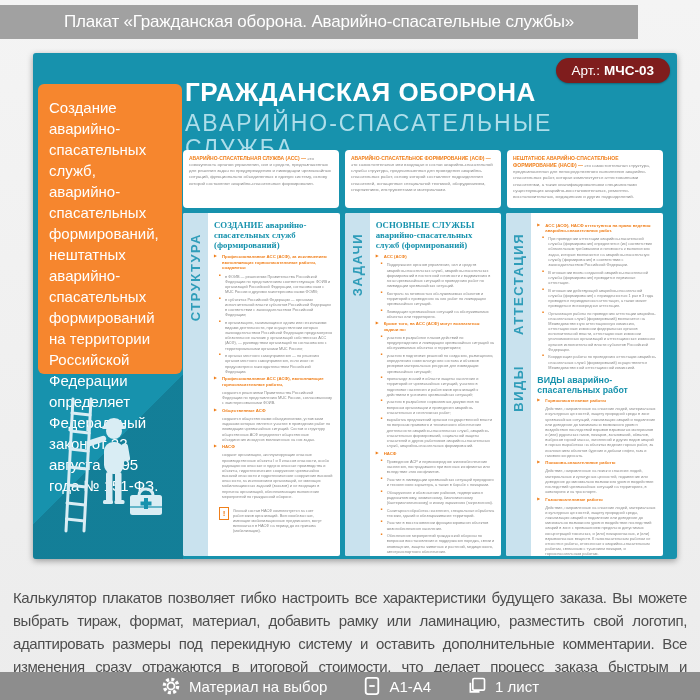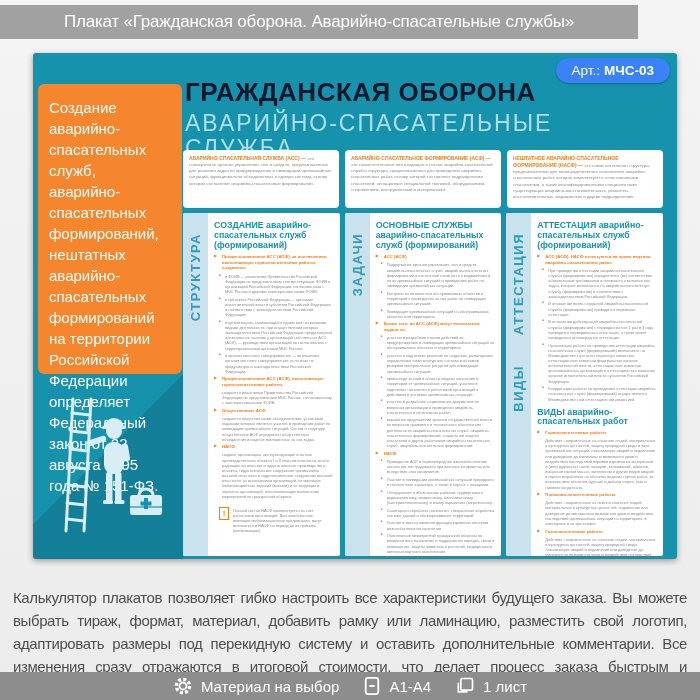--- a/index.html
+++ b/index.html
@@ -8,26 +8,26 @@
 
   
   .top-bar{position:absolute;top:5px;left:0;width:638px;height:34px;background:#a1a1a1;
            display:flex;align-items:center;justify-content:center;}
   .top-bar span{color:#fff;font-size:17px;letter-spacing:-0.2px;}
 
   
   .poster{position:absolute;left:33px;top:53px;width:644px;height:506px;background:#1792ad;
           border-radius:3px;box-shadow:0 2px 6px rgba(0,0,0,.35);overflow:hidden;}
 
-  .badge{position:absolute;top:5px;right:7px;background:#3b82f6;color:#fff;border-radius:16px;
+  .badge{position:absolute;top:5px;right:7px;background:#7f1d1d;color:#fff;border-radius:16px;
          padding:5px 16px;font-size:13.5px;box-shadow:0 1px 2px rgba(0,0,0,.3);}
   .badge .code{font-weight:bold;margin-left:4px;}
 
   .title-block{position:absolute;left:152px;top:25px;width:470px;}
-  .title1{font-size:26px;font-weight:bold;color:#0f172a;letter-spacing:.5px;line-height:1.1;}
+  .title1{font-size:26px;font-weight:bold;color:#ffffff;letter-spacing:.5px;line-height:1.1;}
   .title2{font-size:23px;color:#aedeea;letter-spacing:2px;margin-top:4px;font-weight:normal;line-height:1.1;}
 
   .law-note{position:absolute;left:5px;top:31px;width:144px;height:290px;background:#f6862e;
             border-radius:6px;color:#fff;padding:13px 11px;font-size:15px;line-height:1.4;box-sizing:border-box;}
 
   .left-shade{position:absolute;left:0;top:321px;width:150px;height:185px;
               background:linear-gradient(135deg, transparent 45%, rgba(7,58,76,.22) 45%);}
   .illu{position:absolute;left:18px;top:338px;}
 
   
@@ -37,41 +37,41 @@
   .def-term{font-size:5px;font-weight:bold;color:#f07f1a;}
 
   
   .cols{position:absolute;left:150px;top:160px;width:480px;height:343px;display:flex;gap:5px;}
   .col{flex:1;display:flex;background:#fff;border-radius:2px;overflow:hidden;}
   .strip{width:25px;background:#c9e2ee;flex:none;display:flex;flex-direction:column;align-items:center;
          padding-top:20px;gap:30px;box-sizing:border-box;}
   .vlabel{writing-mode:vertical-rl;transform:rotate(180deg);font-size:13px;color:#2f9db9;
           letter-spacing:1.5px;font-weight:600;}
   .col-main{flex:1;padding:7px 7px 4px 6px;overflow:hidden;}
-  .col-heading{font-size:8.8px;font-weight:bold;color:#1792ad;line-height:1.15;margin-bottom:4px;}
+  .col-heading{font-size:8.8px;font-weight:bold;color:#1792ad;line-height:1.15;margin-bottom:4px;font-family:Liberation Serif, serif;}
 
   .blk{margin:2.5px 0;}
   .blk-subhead{font-size:4.3px;font-weight:bold;color:#f07f1a;line-height:1.3;padding-left:8px;position:relative;}
   .blk-subhead::before{content:"\25B6";position:absolute;left:0;top:0;font-size:3.6px;color:#f07f1a;}
   .blk-bullet{font-size:3.9px;color:#8b8b8b;line-height:1.32;padding-left:11px;position:relative;}
   .blk-bullet::before{content:"\25A0";position:absolute;left:5px;top:0;font-size:3px;color:#f07f1a;}
   .blk-para{font-size:3.9px;color:#8b8b8b;line-height:1.32;padding-left:8px;}
   .blk-heading2{font-size:8.8px;font-weight:bold;color:#1792ad;margin-top:6px;margin-bottom:3px;line-height:1.1;}
   .blk-warning{font-size:3.9px;color:#8b8b8b;line-height:1.32;margin:6px 2px 2px 2px;
                padding:3px 3px 3px 17px;position:relative;}
   .blk-warning::before{content:"!";position:absolute;left:3px;top:2px;width:8px;height:11px;
                border:1px solid #f07f1a;color:#f07f1a;font-weight:bold;font-size:8px;line-height:11px;text-align:center;}
 
   
   .description{position:absolute;left:13px;top:586px;width:674px;font-size:15px;letter-spacing:-0.4px;
                line-height:23px;color:#4e4e4e;text-align:justify;}
 
   
   .footer{position:absolute;left:0;top:672px;width:700px;height:28px;background:#8d8d8d;
-          display:flex;align-items:center;justify-content:center;gap:24px;}
+          display:flex;align-items:center;justify-content:center;gap:36px;}
   .f-item{display:flex;align-items:center;gap:8px;color:#fff;font-size:15px;}
   .f-item svg{display:block;}
 </style>
 </head>
 <body>
 
 <div class="top-bar">
   <span>Плакат «Гражданская оборона. Аварийно-спасательные службы»</span>
 </div>
 
@@ -183,21 +183,20 @@
             <div class="blk blk-bullet">Обеспечение мероприятий гражданской обороны по вопросам восстановления и поддержания порядка, связи и оповещения, защиты животных и растений, медицинского, автотранспортного обеспечения.</div>
           </div>
       </div>
     </div>
     <div class="col">
       <div class="strip">
         <div class="vlabel">АТТЕСТАЦИЯ</div>
         <div class="vlabel">ВИДЫ</div>
       </div>
       <div class="col-main">
-        <div class="col-heading">АТТЕСТАЦИЯ аварийно-спасательных служб (формирований)</div>
         <div>
             <div class="blk blk-subhead">АСС (АСФ), НАСФ аттестуются на право ведения аварийно-спасательных работ.</div>
             <div class="blk blk-bullet">При проведении аттестации аварийно-спасательной службы (формирования) определяется (их) соответствие обязательным требованиям и готовность к выполнению задач, которые возлагаются на аварийно-спасательную службу (формирования) в соответствии с законодательством Российской Федерации.</div>
             <div class="blk blk-bullet">В отношении вновь созданной аварийно-спасательной службы (формирования) проводится первичная аттестация.</div>
             <div class="blk blk-bullet">В отношении действующей аварийно-спасательной службы (формирования) с периодичностью 1 раз в 3 года проводится периодическая аттестация, а также может проводиться внеочередная аттестация.</div>
             <div class="blk blk-bullet">Организация работы по проведению аттестации аварийно-спасательных служб (формирований) возлагается на Межведомственную аттестационную комиссию, аттестационные комиссии федеральных органов исполнительной власти, аттестационные комиссии уполномоченных организаций и аттестационные комиссии органов исполнительной власти субъектов Российской Федерации.</div>
             <div class="blk blk-bullet">Координация работы по проведению аттестации аварийно-спасательных служб (формирований) осуществляется Межведомственной аттестационной комиссией.</div>
             <div class="blk blk-heading2">ВИДЫ аварийно-спасательных работ</div>
             <div class="blk blk-subhead">Горноспасательные работы</div>
             <div class="blk blk-para">Действия, направленные на спасение людей, материальных и культурных ценностей, защиту природной среды в зоне чрезвычайных ситуаций, локализацию аварий и подавление или доведение до минимально возможного уровня воздействия последствий взрывов взрывчатых материалов и (или) рудничных газов, пожаров, загазований, обвалов, выбросов горной массы, затоплений и других видов аварий в горных выработках на объектах ведения горных работ, за исключением объектов бурения и добычи нефти, газа и газового конденсата.</div>

